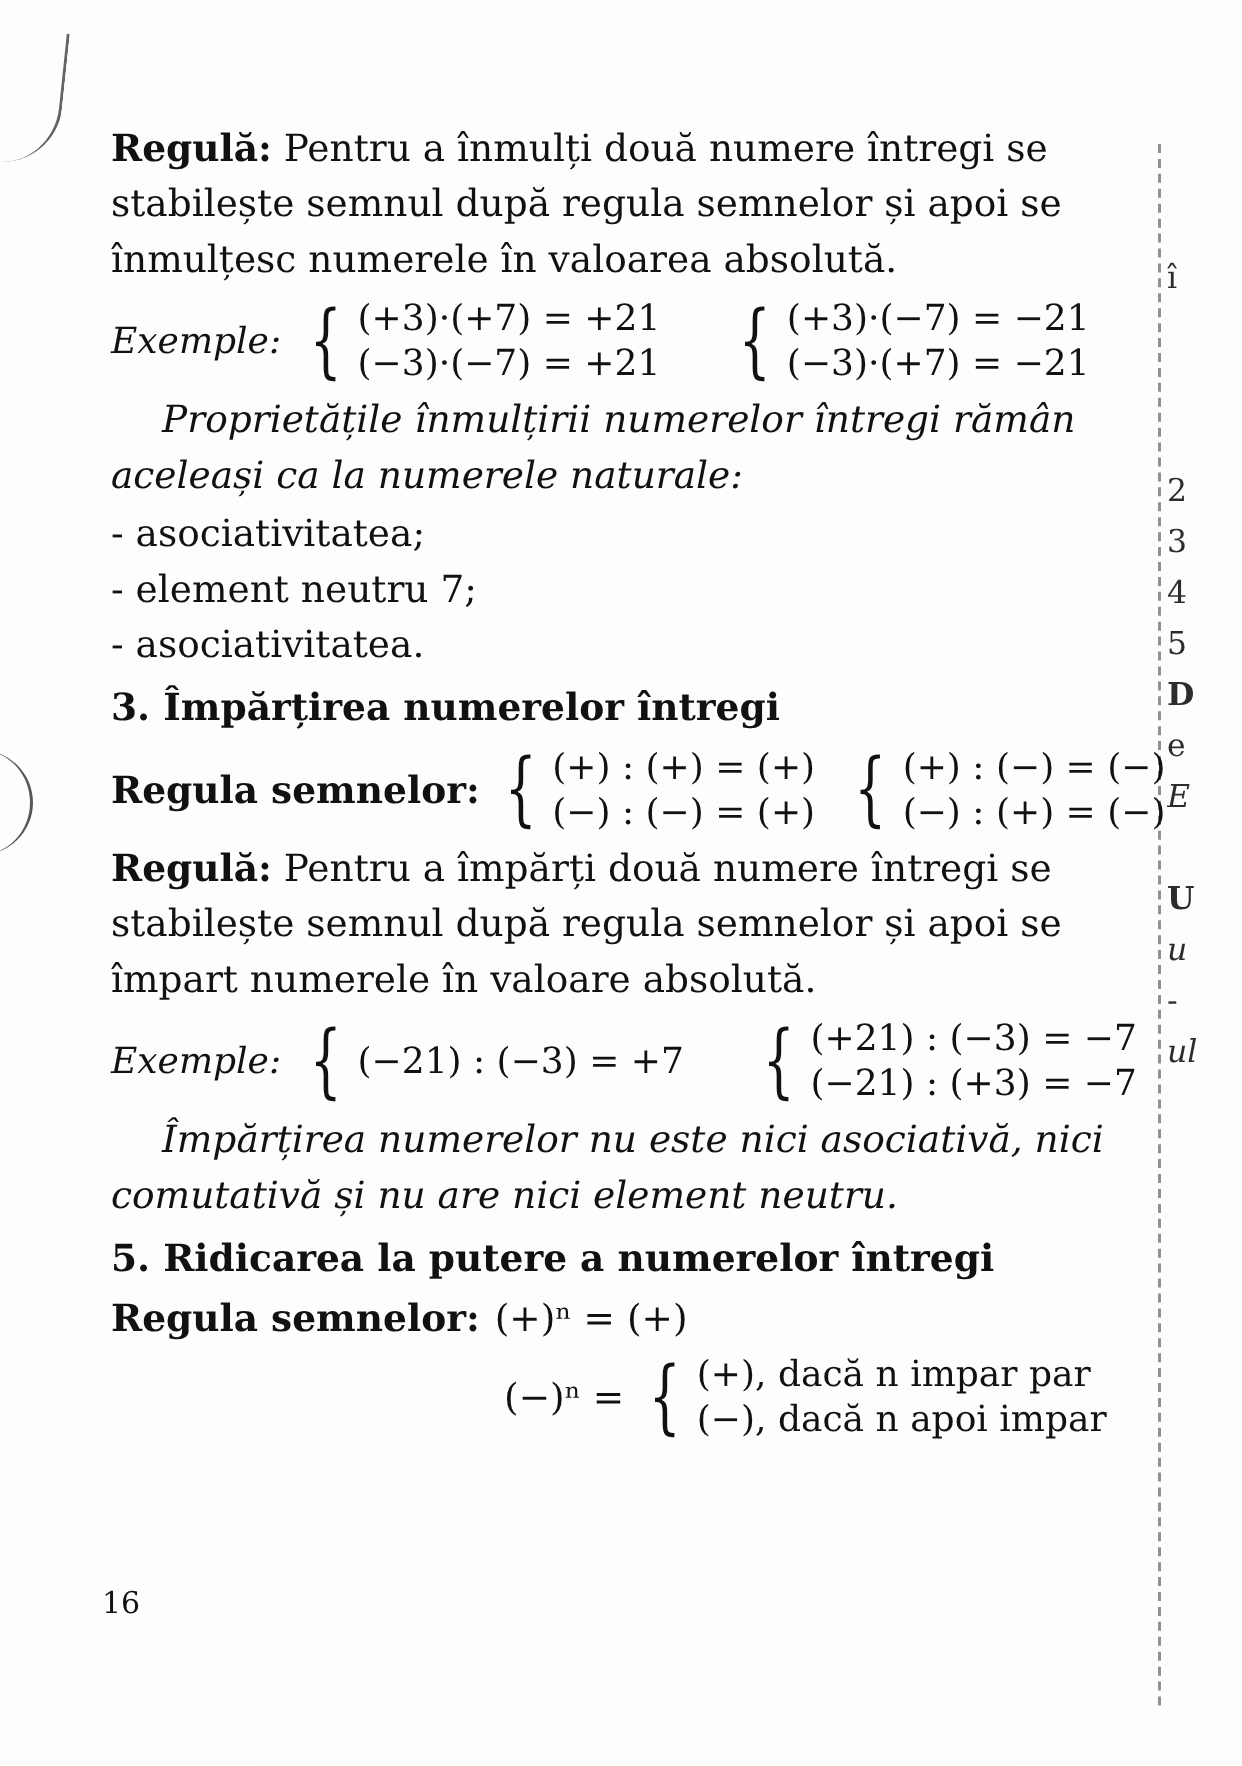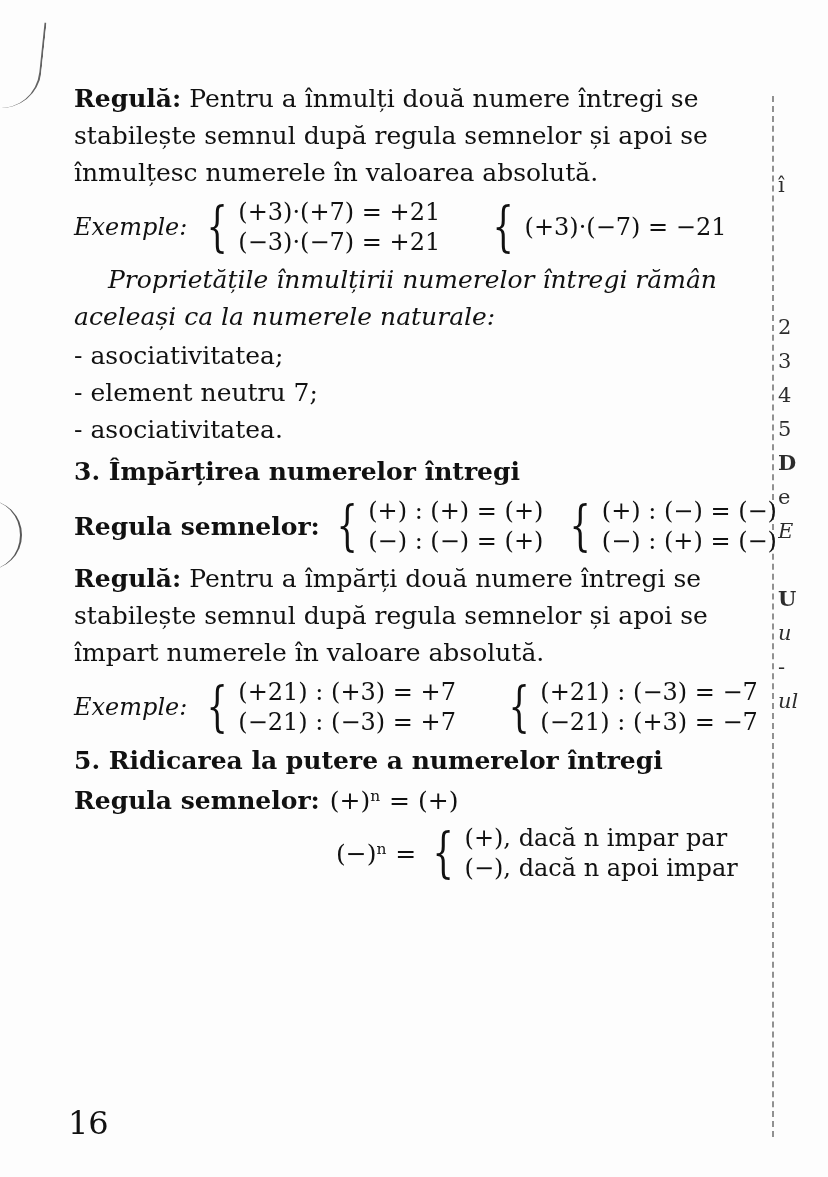--- a/index.html
+++ b/index.html
@@ -162,22 +162,22 @@
     align-items: center;
     gap: 10px;
     font-size: 25px;
     margin-left: 262px;
     margin-top: 2px;
   }
 
   .page-number {
     position: absolute;
     left: 68px;
-    top: 1104px;
-    font-size: 32px;
+    top: 1056px;
+    font-size: 20px;
   }
 </style>
 </head>
 <body>
 
 <div class="page">
 
   <div class="curl-top"></div>
   <div class="curl-mid"></div>
   <div class="spine"></div>
@@ -213,20 +213,21 @@
         <div class="brace-lines">
           <span>(+3)·(+7) = +21</span>
           <span>(−3)·(−7) = +21</span>
         </div>
       </div>
       <div class="group-gap"></div>
       <div class="brace-group">
         <span class="brace">{</span>
         <div class="brace-lines">
           <span>(+3)·(−7) = −21</span>
+          <span>(−3)·(+7) = −21</span>
         </div>
       </div>
     </div>
 
     <p class="para para-indent">Proprietățile înmulțirii numerelor întregi rămân aceleași ca la numerele naturale:</p>
 
     <div class="list-item">- asociativitatea;</div>
     <div class="list-item">- element neutru 7;</div>
     <div class="list-item">- asociativitatea.</div>
 
@@ -251,34 +252,34 @@
       </div>
     </div>
 
     <p class="para"><span class="bold">Regulă:</span><span> Pentru a împărți două numere întregi se stabilește semnul după regula semnelor și apoi se împart numerele în valoare absolută.</span></p>
 
     <div class="ex-row">
       <div class="ex-label">Exemple:</div>
       <div class="brace-group">
         <span class="brace">{</span>
         <div class="brace-lines">
-          <span>(+21) : (+3) = +7</span>
           <span>(−21) : (−3) = +7</span>
         </div>
       </div>
       <div class="group-gap"></div>
       <div class="brace-group">
         <span class="brace">{</span>
         <div class="brace-lines">
           <span>(+21) : (−3) = −7</span>
           <span>(−21) : (+3) = −7</span>
         </div>
       </div>
     </div>
 
+    <p class="para para-indent">Împărțirea numerelor nu este nici asociativă, nici comutativă și nu are nici element neutru.</p>
 
     <div class="heading">5. Ridicarea la putere a numerelor întregi</div>
 
     <div class="power-line">
       <span class="bold">Regula semnelor:</span>
       <span>(+)ⁿ = (+)</span>
     </div>
 
     <div class="power-line2">
       <span>(−)ⁿ =</span>

